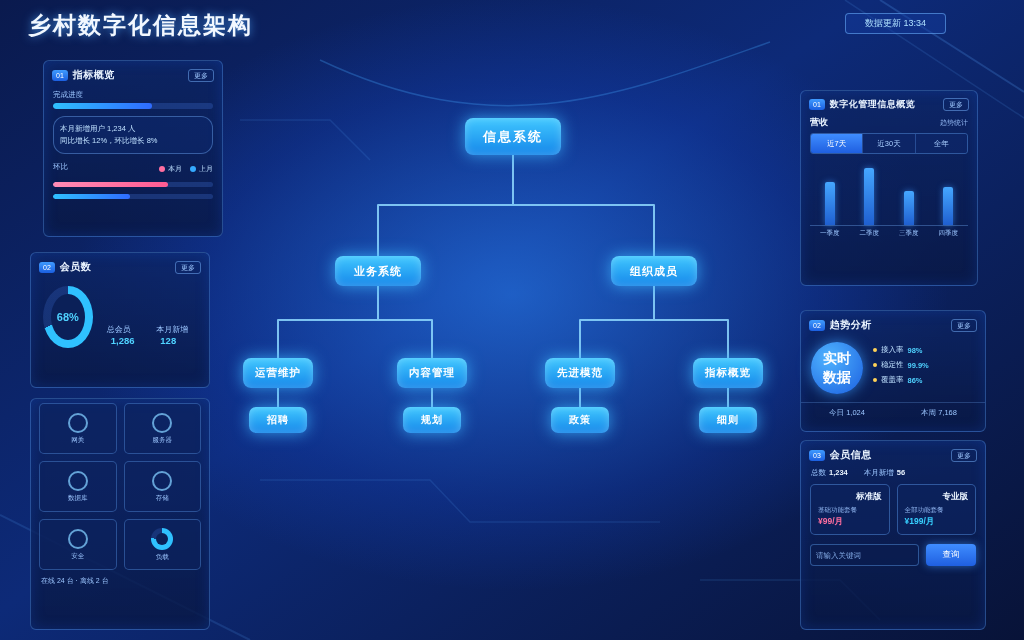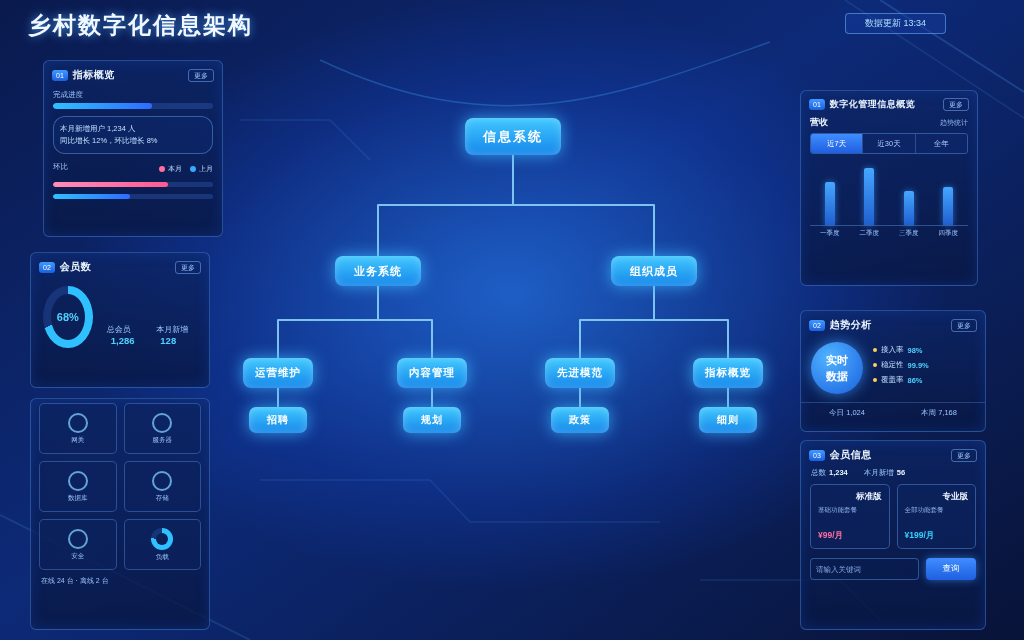--- a/index.html
+++ b/index.html
@@ -121,42 +121,42 @@
 
   
   .rp2 { left:800px; top:310px; width:186px; height:122px; }
   .trend-wrap { display:flex; gap:10px; padding:6px 10px 2px; }
   .big-circle {
     flex:0 0 auto; width:52px; height:52px; border-radius:50%;
     background:radial-gradient(circle at 35% 30%, #4fb4ff, #1b5fe0);
     box-shadow:0 0 14px rgba(60,160,255,.7);
     display:flex; flex-direction:column; align-items:center; justify-content:center; gap:1px;
   }
-  .big-circle span { font-size:11px; color:#fff; font-weight:bold; }
+  .big-circle span { font-size:14px; color:#fff; font-weight:bold; }
   .trend-items { display:flex; flex-direction:column; gap:5px; padding-top:3px; }
   .trend-item { display:flex; align-items:center; gap:4px; font-size:7.5px; color:#bfe0ff; }
   .trend-item .v { color:#4fd2ff; font-weight:bold; }
   .bullet { width:4px; height:4px; border-radius:50%; background:#ffd257; }
   .trend-footer { display:flex; justify-content:space-around; margin-top:6px;
                   border-top:1px solid rgba(120,180,255,.25); padding-top:5px; }
   .trend-footer span { font-size:7.5px; color:#9cc6ff; }
 
   
   .rp3 { left:800px; top:440px; width:186px; height:190px; }
   .mi-stats { display:flex; gap:16px; padding:2px 10px 6px; }
   .mi-stat { font-size:7.5px; color:#9cc6ff; }
   .mi-stat b { color:#eaf4ff; margin-left:3px; }
   .cards { display:flex; gap:7px; padding:0 9px; }
   .card {
     flex:1; border:1px solid rgba(100,170,255,.4); border-radius:5px;
     background:rgba(12,35,95,.55); padding:6px 7px; cursor:pointer;
   }
   .card-title { font-size:8.5px; font-weight:bold; color:#eaf4ff;text-align:right; }
   .card-line { font-size:6.5px; color:#8fb4ef; margin-top:3px; }
-  .card-price { font-size:8.5px; font-weight:bold; margin-top:15px; }
+  .card-price { font-size:8.5px; font-weight:bold; margin-top:1px; }
   .price-pink { color:#ff6ea0; }
   .price-cyan { color:#37d0ff; }
   .search-row { display:flex; gap:7px; padding:9px 9px 0; }
   .search-input {
     flex:1; height:22px; font-size:7.5px; color:#dceaff; padding:0 5px;
     background:rgba(10,28,80,.7); border:1px solid rgba(100,170,255,.4); border-radius:4px;
     font-family:"Liberation Sans", sans-serif;
   }
   .search-input::placeholder { color:#7fa6e0; }
   .search-btn {

